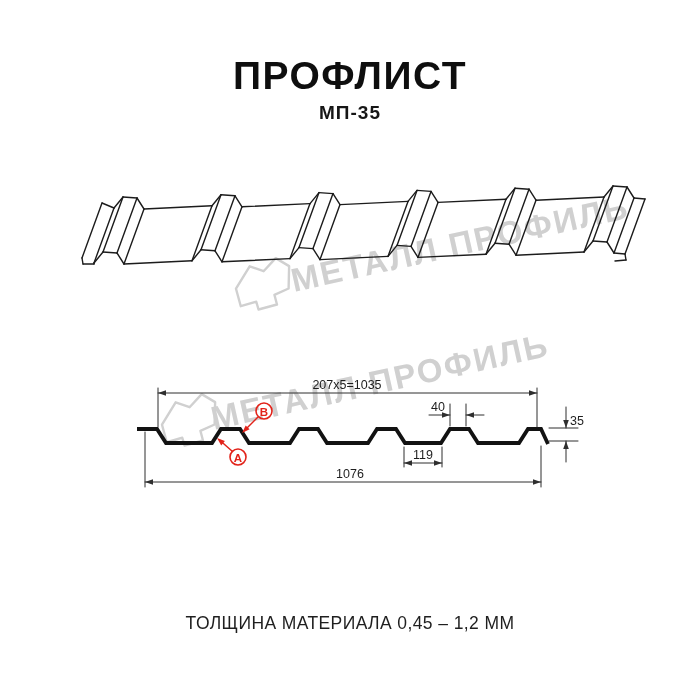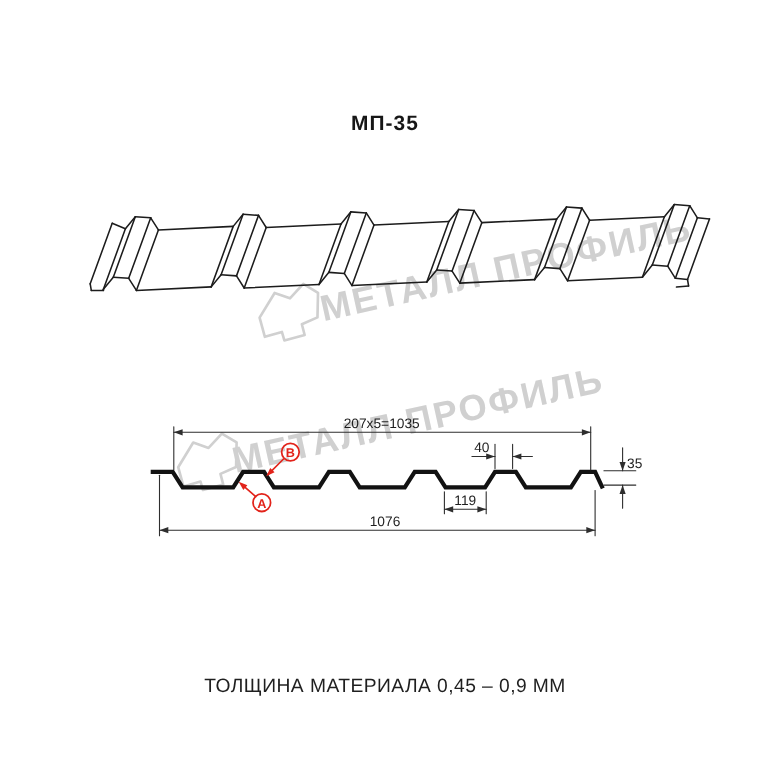--- a/index.html
+++ b/index.html
@@ -15,20 +15,21 @@
   .dim{font-family:"Liberation Sans",sans-serif;font-size:12.5px;fill:#1e1e1e;}
   .wmtext{font-family:"Liberation Sans",sans-serif;font-weight:bold;font-size:33px;
           letter-spacing:2px;fill:#d0d0d0;}
   .redt{font-family:"Liberation Sans",sans-serif;font-size:11.5px;font-weight:bold;}
 </style>
 </head>
 <body>
 
 <div id="page">
 
+  <h1 class="title">ПРОФЛИСТ</h1>
   <div class="subtitle">МП-35</div>
 
   <svg id="fig" width="700" height="700" viewBox="0 0 700 700">
 
     <g id="wm1">
       <g transform="translate(226,264) rotate(-9)">
         <path id="logo1" d="M 6,26 L 23,6 L 36,13 L 50,2 L 62,12 L 58,34 L 43,38 L 44,48 L 25,50 L 24,42 L 8,44 Z" fill="none" stroke-width="2.4" stroke-linejoin="round" stroke="#d0d0d0"></path>
       </g>
       <text class="wmtext" x="294" y="292" transform="rotate(-12.5 294 292)">МЕТАЛЛ ПРОФИЛЬ</text>
     </g>
@@ -169,14 +170,14 @@
       <text class="redt" x="238" y="461.5" text-anchor="middle" fill="#e2231a">A</text>
       <g id="redLeaders">
           <line x1="257.5" y1="417.5" x2="244" y2="431" stroke="#e2231a" stroke-width="1.5" stroke-linecap="round"></line>
           <polygon points="242.0,433.0 245.7,425.4 249.6,429.3" fill="#e2231a"></polygon>
           <line x1="232.5" y1="451.5" x2="220" y2="440.5" stroke="#e2231a" stroke-width="1.5" stroke-linecap="round"></line>
           <polygon points="217.0,438.0 224.9,441.1 221.2,445.4" fill="#e2231a"></polygon>
         </g>
     </g>
   </svg>
 
-  <div class="footer">ТОЛЩИНА МАТЕРИАЛА 0,45 – 0,9 ММ</div>
+  <div class="footer">ТОЛЩИНА МАТЕРИАЛА 0,45 – 1,2 ММ</div>
 </div>
 
 </body></html>

